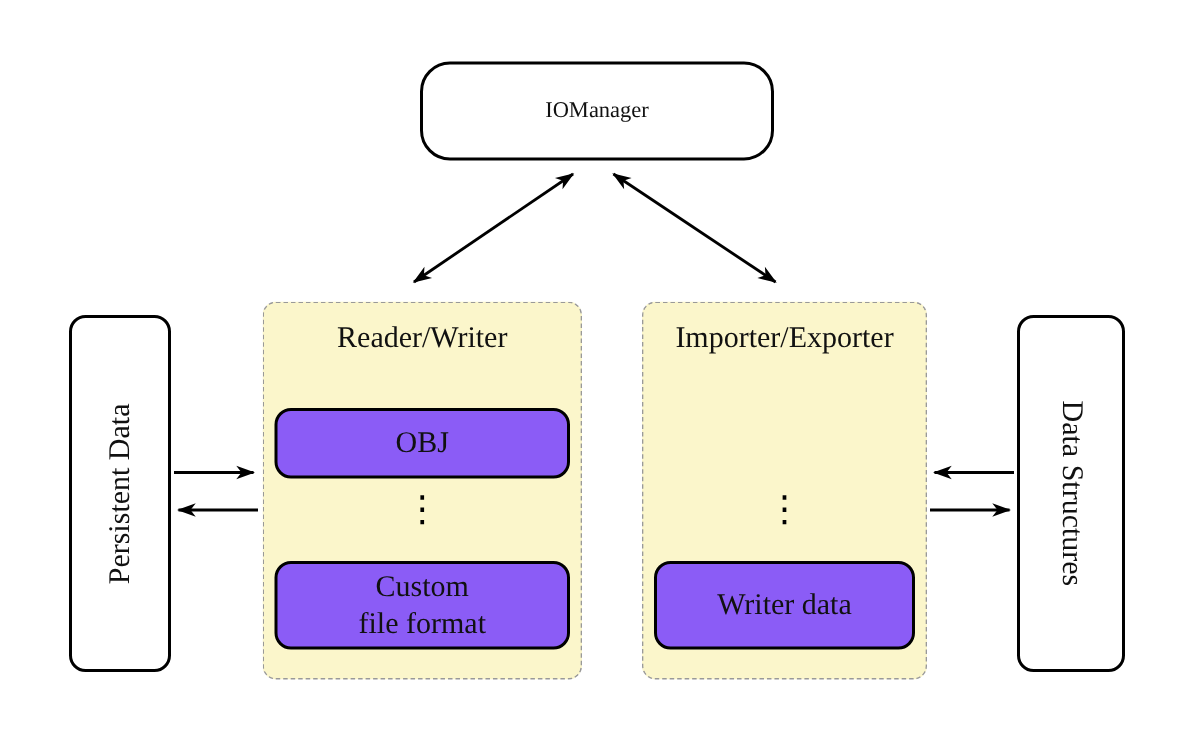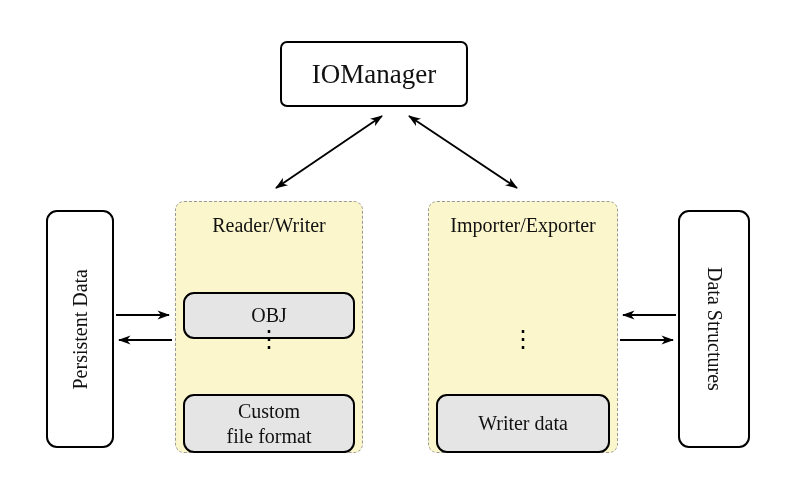--- a/index.html
+++ b/index.html
@@ -18,56 +18,55 @@
     position: absolute;
     box-sizing: border-box;
     border: 2.5px solid #000000;
     background: #ffffff;
     display: flex;
     align-items: center;
     justify-content: center;
   }
   
   .iomanager {
-    left: 280px; top: 41px; width: 188px; height: 66px;
-    border-radius: 7px;
-    font-size: 27px;
+    left: 280px; top: 41px; width: 236px; height: 66px;
+    border-radius: 20px;
+    font-size: 15px;
   }
   
   .panel {
     position: absolute;
     box-sizing: border-box;
     top: 201px; height: 252px;
     background: #fbf6cb;
     border: 1.6px dashed #999999;
     border-radius: 9px;
   }
-  .panel-left  { left: 175px; width: 188px; padding-left: 42px; }
+  .panel-left  { left: 175px; width: 213px; padding-left: 42px; }
   .panel-right { left: 428px; width: 190px; padding-left: 32px; }
   .panel-title {
     position: absolute;
     top: 12px; left: 0; width: 100%;
     text-align: center;
     font-size: 20px;
   }
   .item-box {
     position: absolute;
     box-sizing: border-box;
     left: 7px; right: 7px;
     border: 2.5px solid #000000;
     border-radius: 11px;
-    background: #e5e5e5;
+    background: #8b5cf6;
     display: flex;
     flex-direction: column;
     align-items: center;
     justify-content: center;
     font-size: 20px;
     line-height: 1.25;
     text-align: center;
-    margin-top: 20px;
   }
   .item-top    { top: 70px;  height: 47px; }
   .item-bottom { top: 172px; height: 59px; }
   .dots {
     position: absolute;
     top: 125px; left: 0; width: 100%;
     text-align: center;
     font-size: 24px;
     line-height: 1;
     font-family: "DejaVu Sans", sans-serif;

